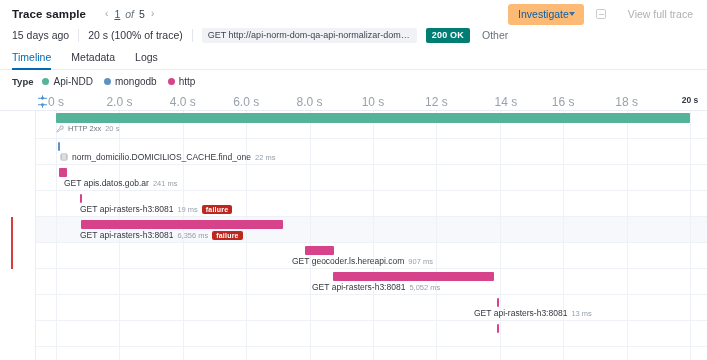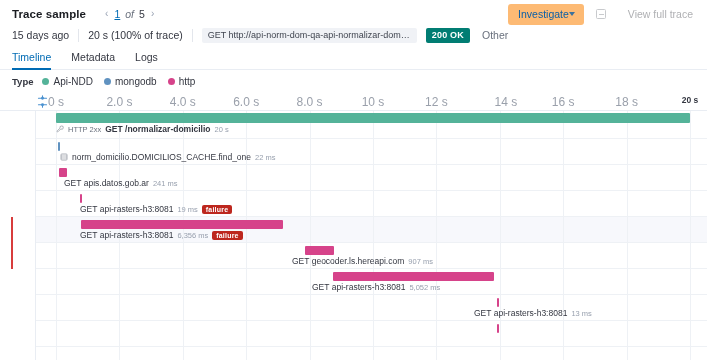--- a/index.html
+++ b/index.html
@@ -386,21 +386,20 @@
 
 <div class="waterfall" id="waterfall">
   <div class="rows" id="rows">
       <div class="row first">
         <div class="bar" style="background: rgb(84, 179, 153); left: 56px; width: 634px; top: 2px; height: 10px;"></div>
         <div class="label" style="left: 56px;">
           <span class="mini-icon"><svg viewBox="0 0 16 16" width="8" height="8">
               <path d="M11 2a3.2 3.2 0 0 0-3 4.2L2.5 11.7a1.2 1.2 0 0 0 1.7 1.7l5.5-5.5A3.2 3.2 0 1 0 11 2z" fill="none" stroke="#69707d" stroke-width="1.4"></path>
             </svg></span>
           <span class="prefix">HTTP 2xx</span>
-          <span class="name bold">GET /normalizar-domicilio</span>
           <span class="dur">20 s</span>
         </div>
       </div>
       <div class="row">
         <div class="bar thin" style="background: rgb(96, 146, 192); left: 57.902px; width: 2px;"></div>
         <div class="label" style="left: 60px;">
           <span class="mini-icon"><svg viewBox="0 0 16 16" width="8" height="8">
               <rect x="2" y="2" width="12" height="12" rx="1.5" fill="none" stroke="#69707d" stroke-width="1.5"></rect>
               <path d="M2 6h12M2 10h12" stroke="#69707d" stroke-width="1.2"></path>
             </svg></span>

